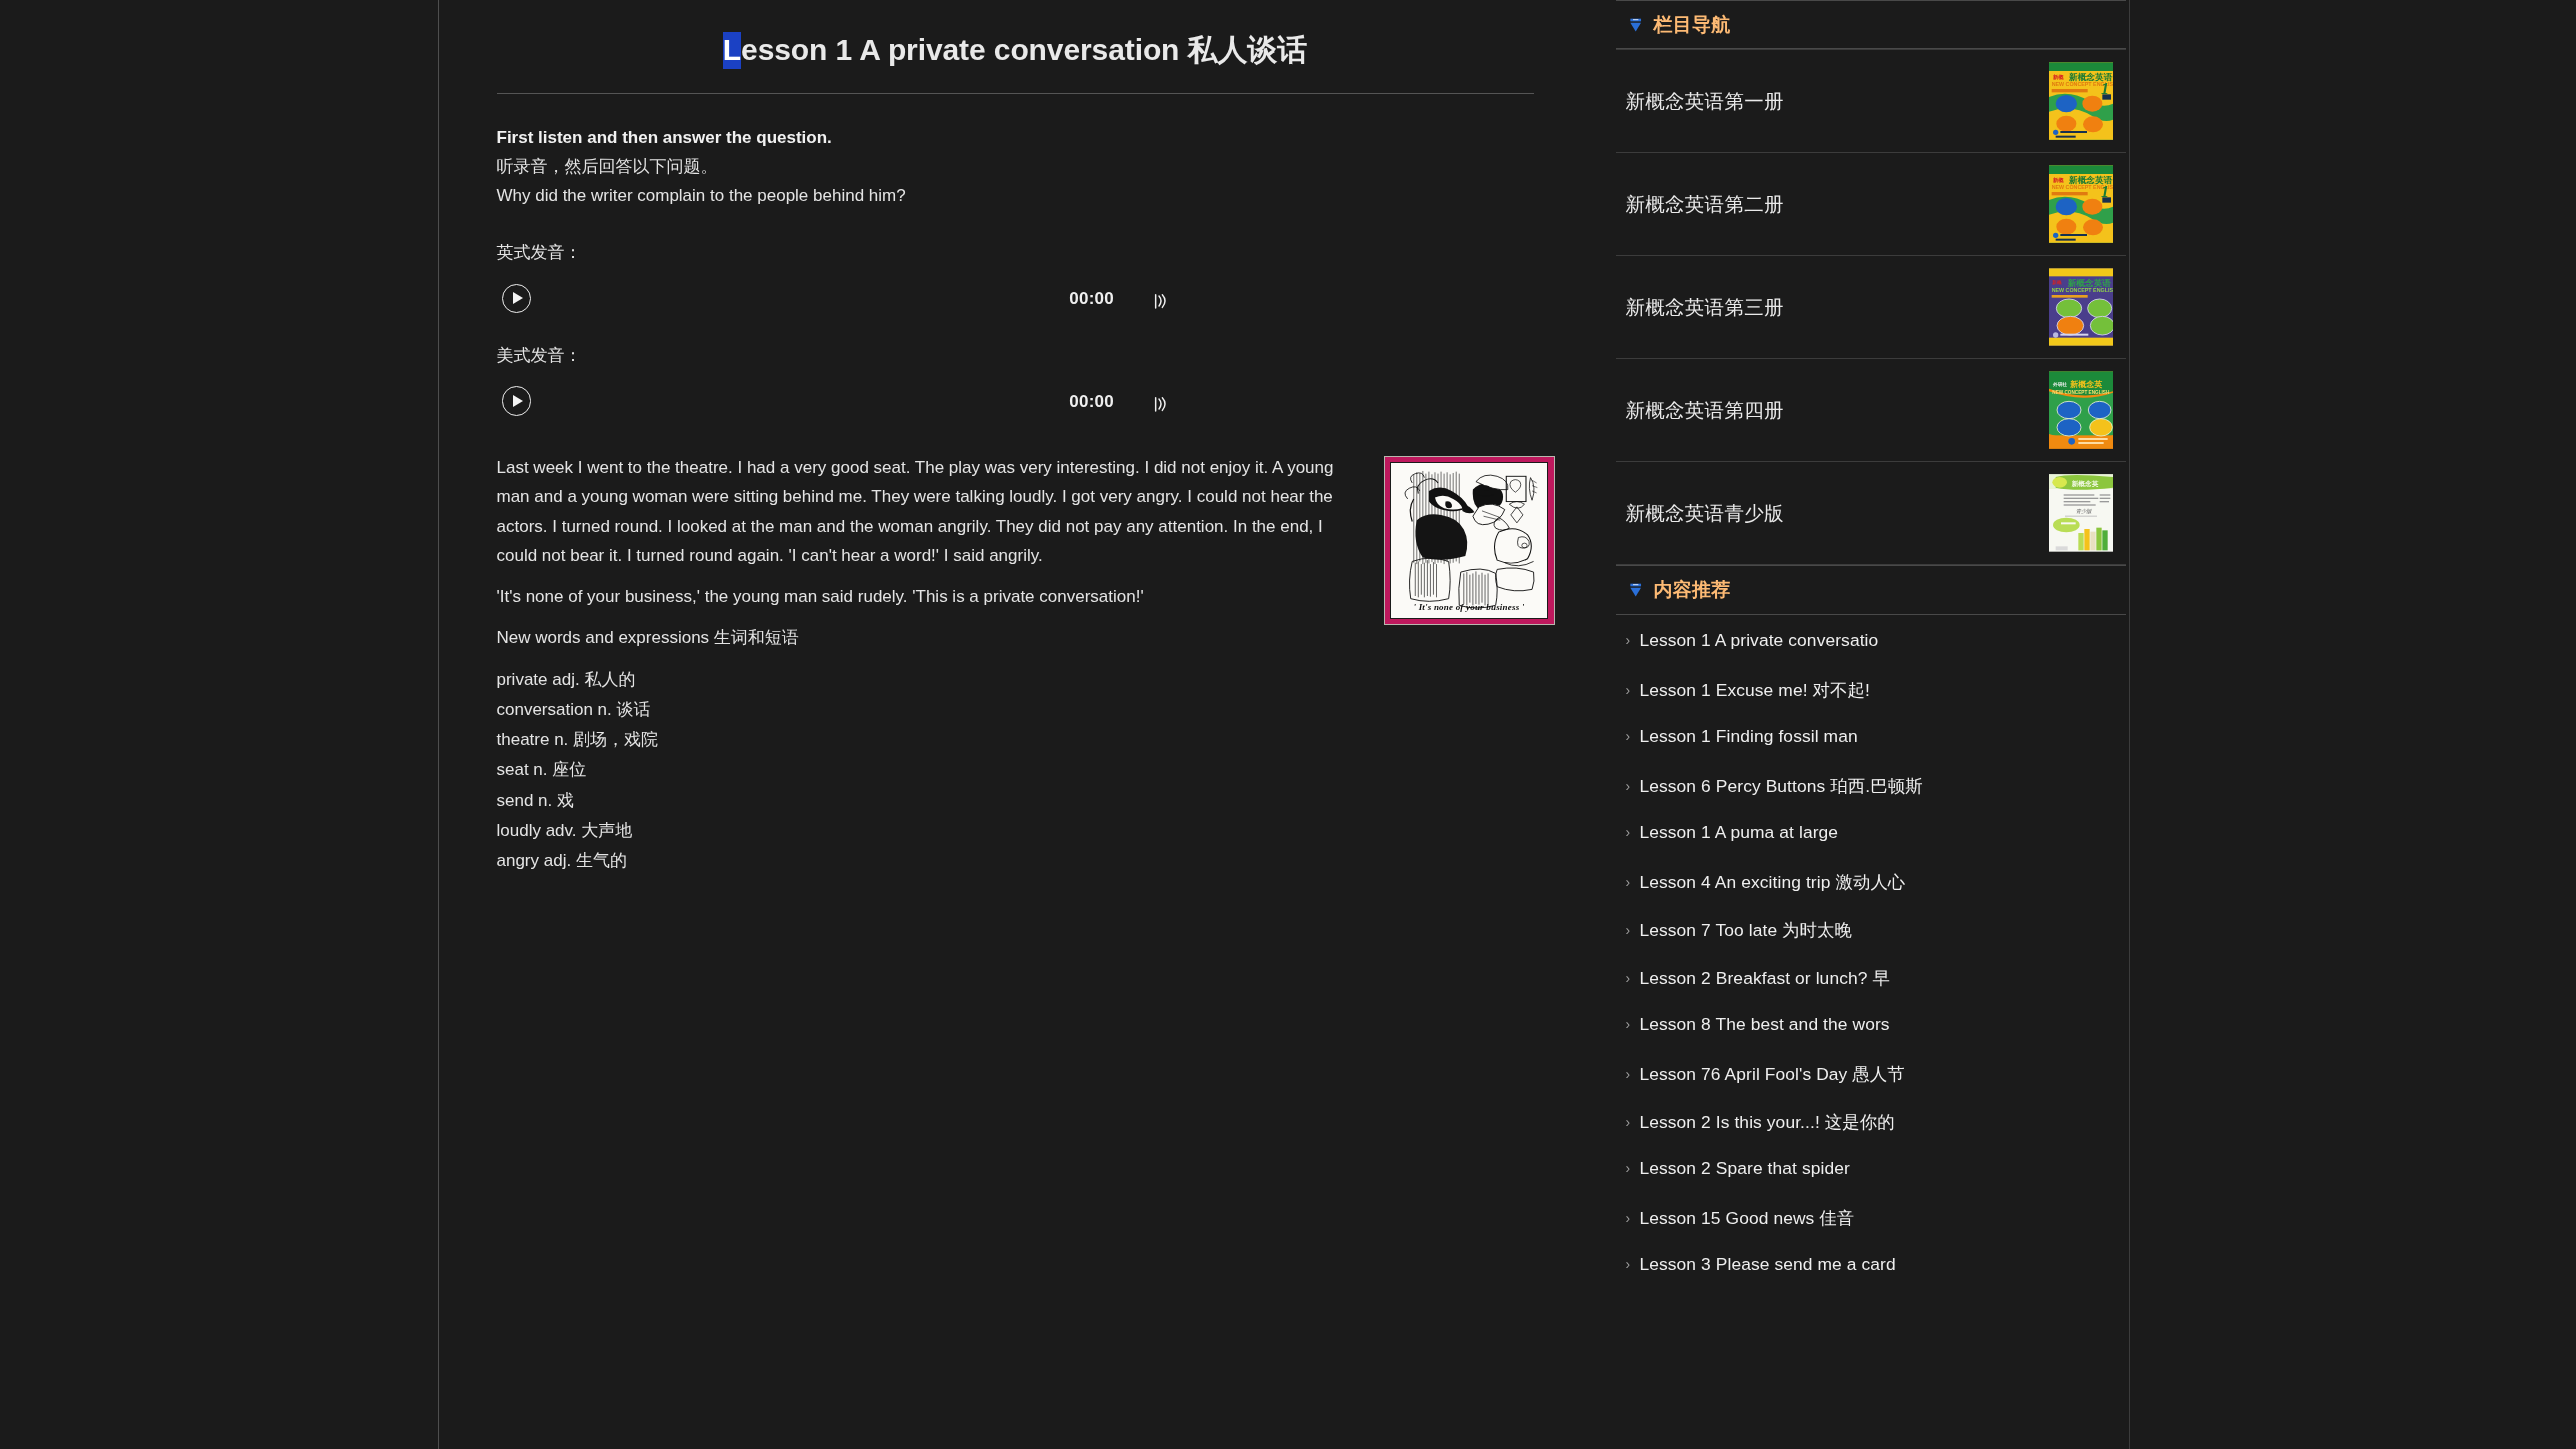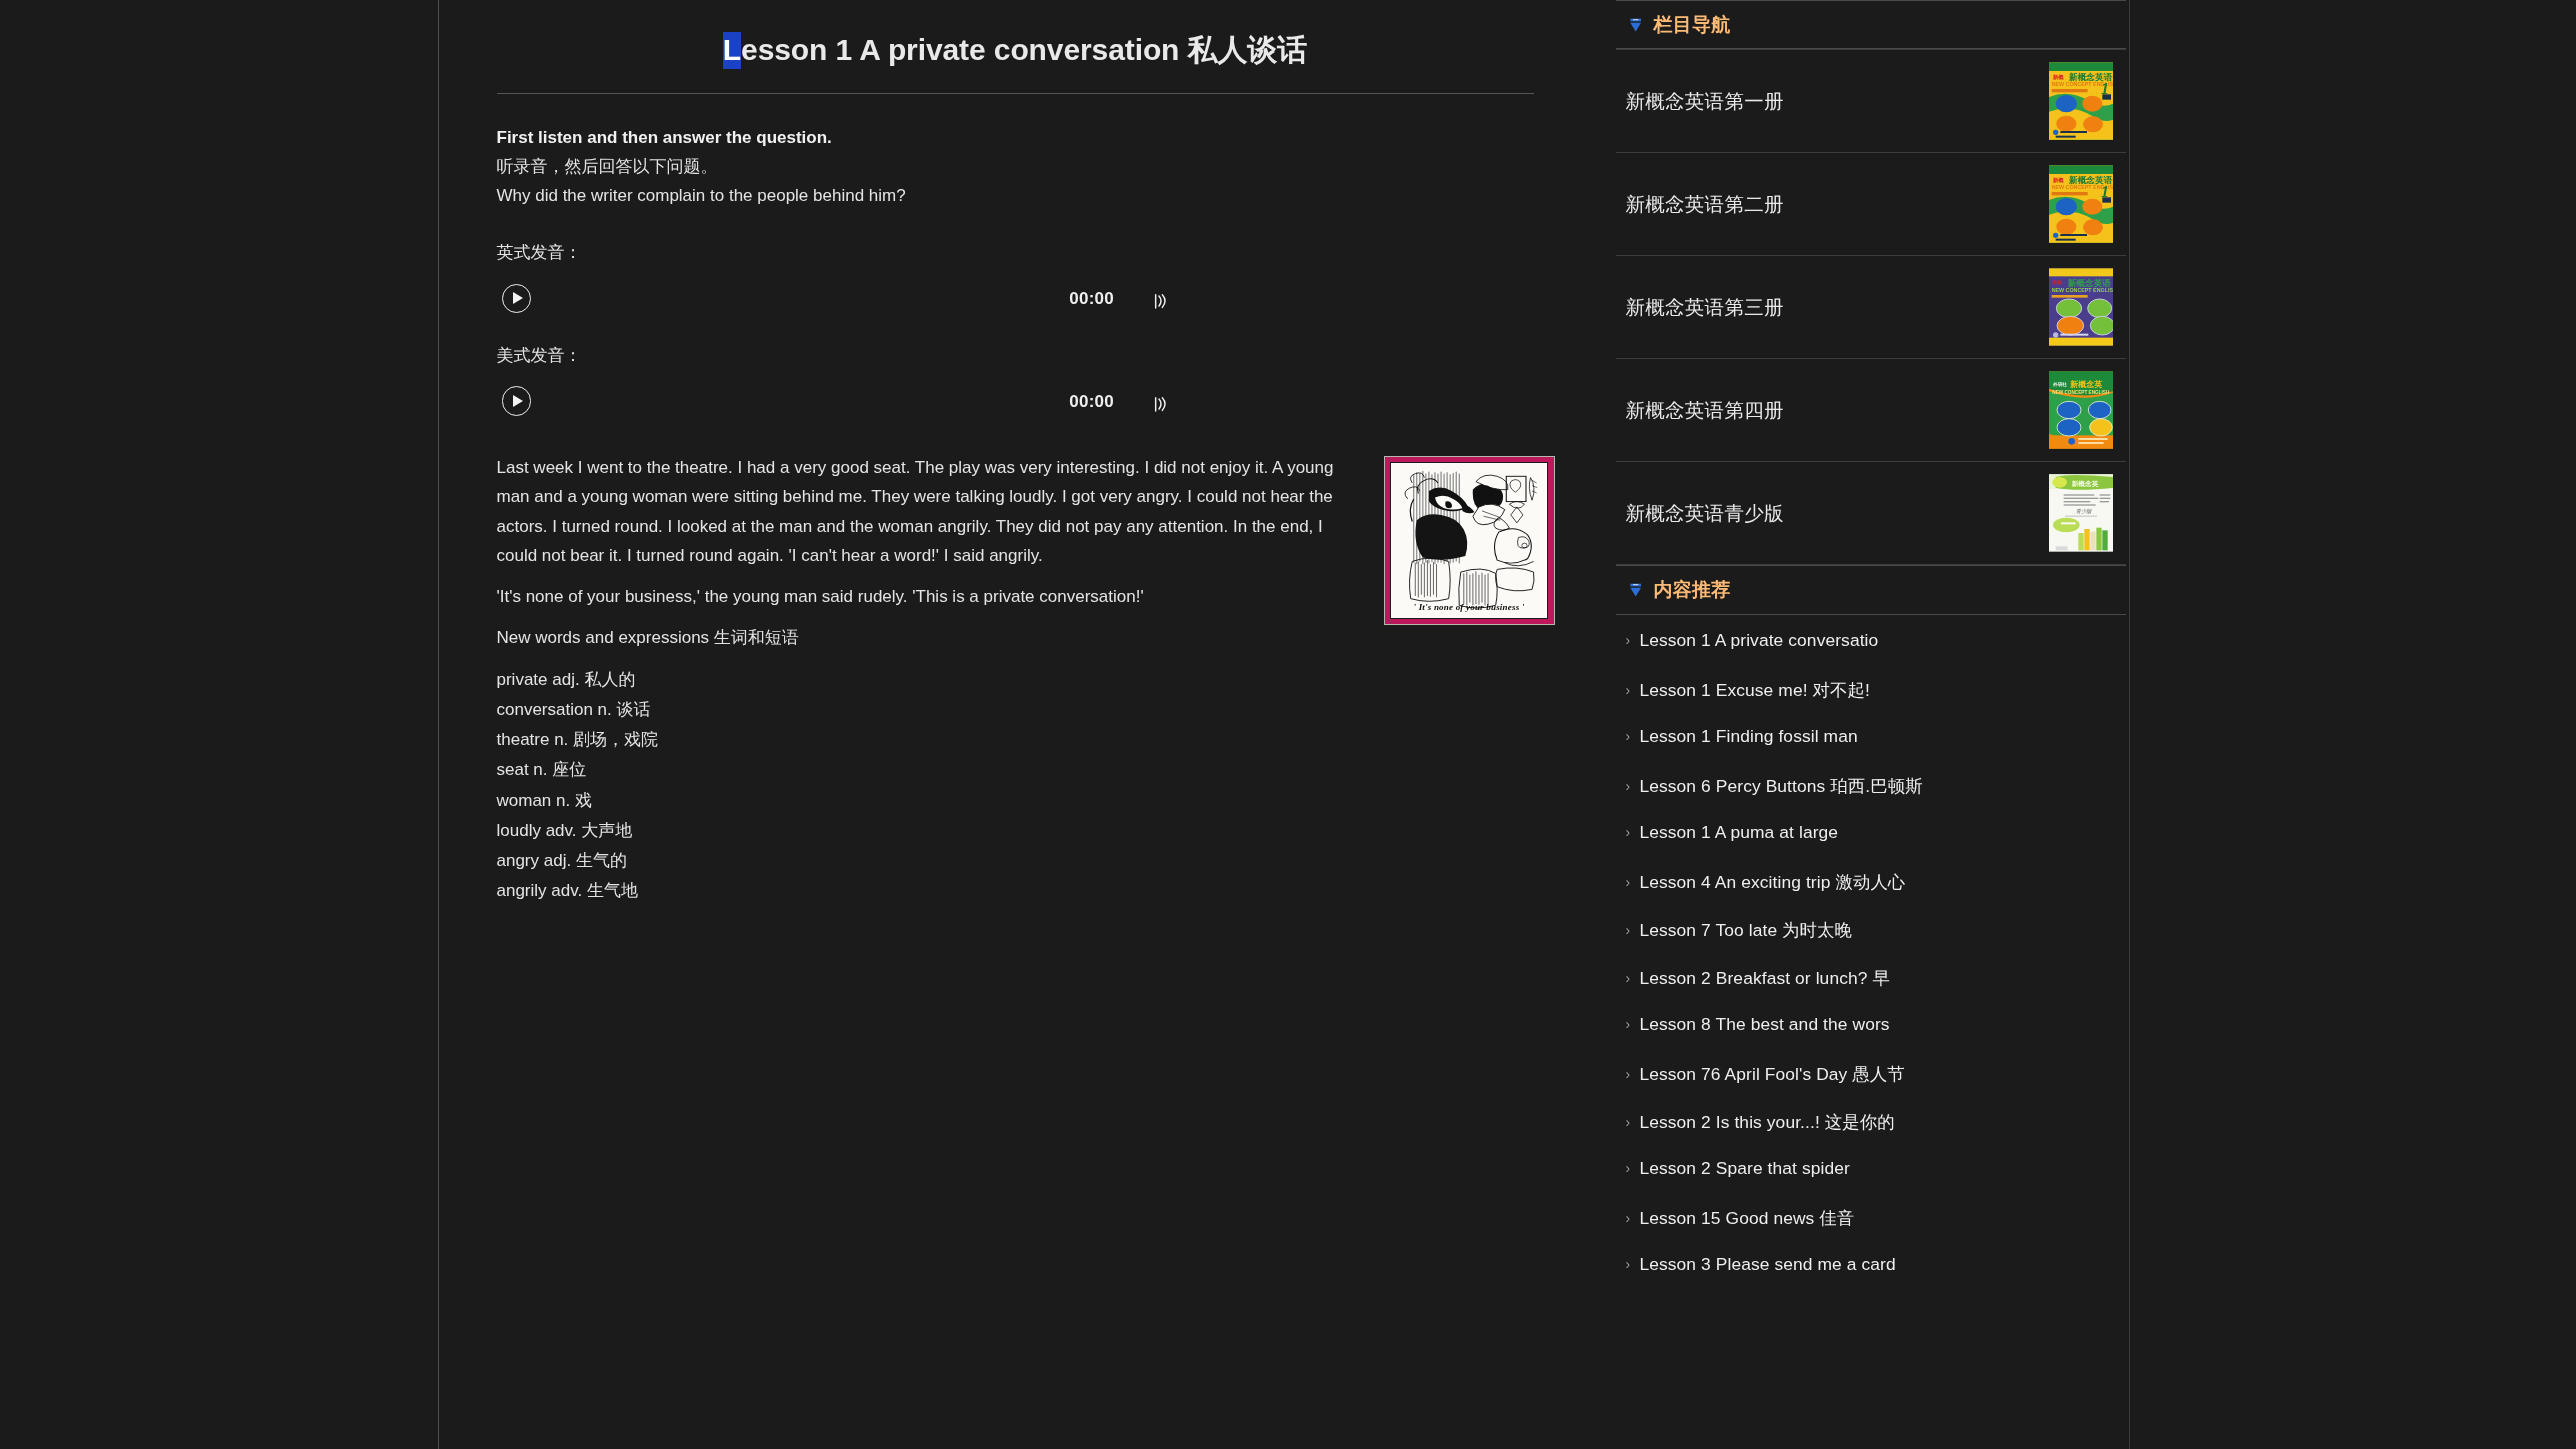--- a/index.html
+++ b/index.html
@@ -376,24 +376,23 @@
 
         <p>New words and expressions 生词和短语</p>
 
         <div class="spacer-sm"></div>
 
         <div class="words-line">
           <p>private adj. 私人的</p>
           <p>conversation n. 谈话</p>
           <p>theatre n. 剧场，戏院</p>
           <p>seat n. 座位</p>
-          <p>woman n. 戏</p>
+          <p>send n. 戏</p>
           <p>loudly adv. 大声地</p>
           <p>angry adj. 生气的</p>
-          <p>angrily adv. 生气地</p>
         </div>
 
       </div>
     </main>
 
     <aside class="sidebar">
 
       <section class="panel">
         <div class="panel-head first">
           <span class="chev-icon">

